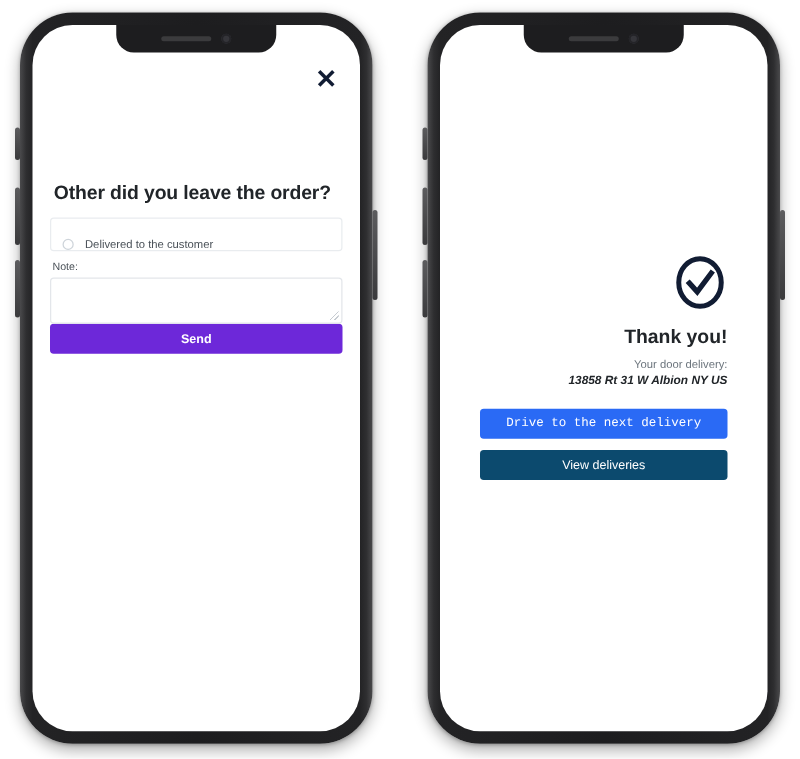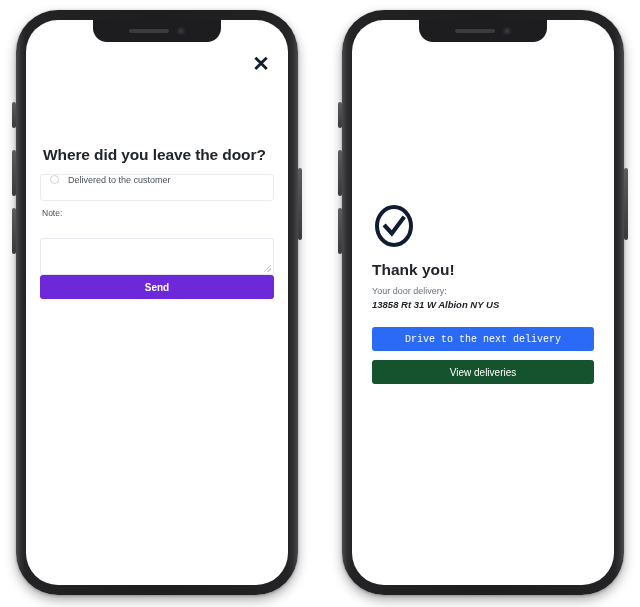--- a/index.html
+++ b/index.html
@@ -139,21 +139,21 @@
   .form-title {
     margin: 66px 0 10px 3px;
     font-size: 15.5px;
     font-weight: bold;
     color: #212529;
     letter-spacing: -0.1px;
   }
   .radio-list { margin: 0; }
   .radio-row {
     display: flex;
-    align-items: flex-start;
+    align-items: flex-end;
     height: 27px;
     border: 1px solid #e9ecef;
     border-radius: 3px;
     margin-bottom: 7px;
     padding: 0 9px;
     box-sizing: border-box;
     background: #fff;
     cursor: pointer;
   }
   .radio-mark {
@@ -169,21 +169,21 @@
   .radio-row.selected .radio-mark {
     background: #2a6af5;
     border-color: #2a6af5;
   }
   .radio-label {
     font-size: 9px;
     color: #495057;
   }
 
   .note-label {
-    margin: 7px 0 20px 2px;
+    margin: 7px 0 4px 2px;
     font-size: 8.5px;
     color: #495057;
   }
   .note-box {
     width: 100%;
     height: 37px;
     border: 1px solid #e3e6ea;
     border-radius: 3px;
     background: #fff;
     box-sizing: border-box;
@@ -215,22 +215,22 @@
   .btn-send {
     height: 24px;
     background: #6d28d9;
     font-weight: bold;
   }
 
   
   .thanks-pane {
     display: flex;
     flex-direction: column;
-    align-items: flex-start;
-    padding: 0 20px;
+    align-items: flex-end;
+    padding: 0 32px;
   }
   .check-wrap {
     margin-top: 182px;
     width: 44px;
     height: 48px;
     display: flex;
     align-items: center;
     justify-content: center;
   }
   .check-wrap svg { display: block; }
@@ -256,21 +256,21 @@
     width: 100%;
     height: 24px;
     margin-top: 17px;
     background: #2a6af5;
     font-family: Liberation Mono, monospace;
   }
   .btn-secondary {
     width: 100%;
     height: 24px;
     margin-top: 9px;
-    background: #14532d;
+    background: #0c4a6e;
   }
 </style>
 </head>
 <body>
 
 <div class="stage">
 
   <div class="phone">
     <div class="phone-shell"></div>
 
@@ -284,21 +284,21 @@
         <span class="speaker"></span>
         <span class="camera"></span>
       </div>
 
       <div class="screen-inner form-pane">
 
         <div class="close-row">
           <div class="close-icon">✕</div>
         </div>
 
-        <div class="form-title">Where did you leave the door?</div>
+        <div class="form-title">Other did you leave the order?</div>
 
         <div class="radio-list">
 
           <div class="radio-row">
             <span class="radio-mark"></span>
             <span class="radio-label">Delivered to the customer</span>
           </div>
 
 
 

